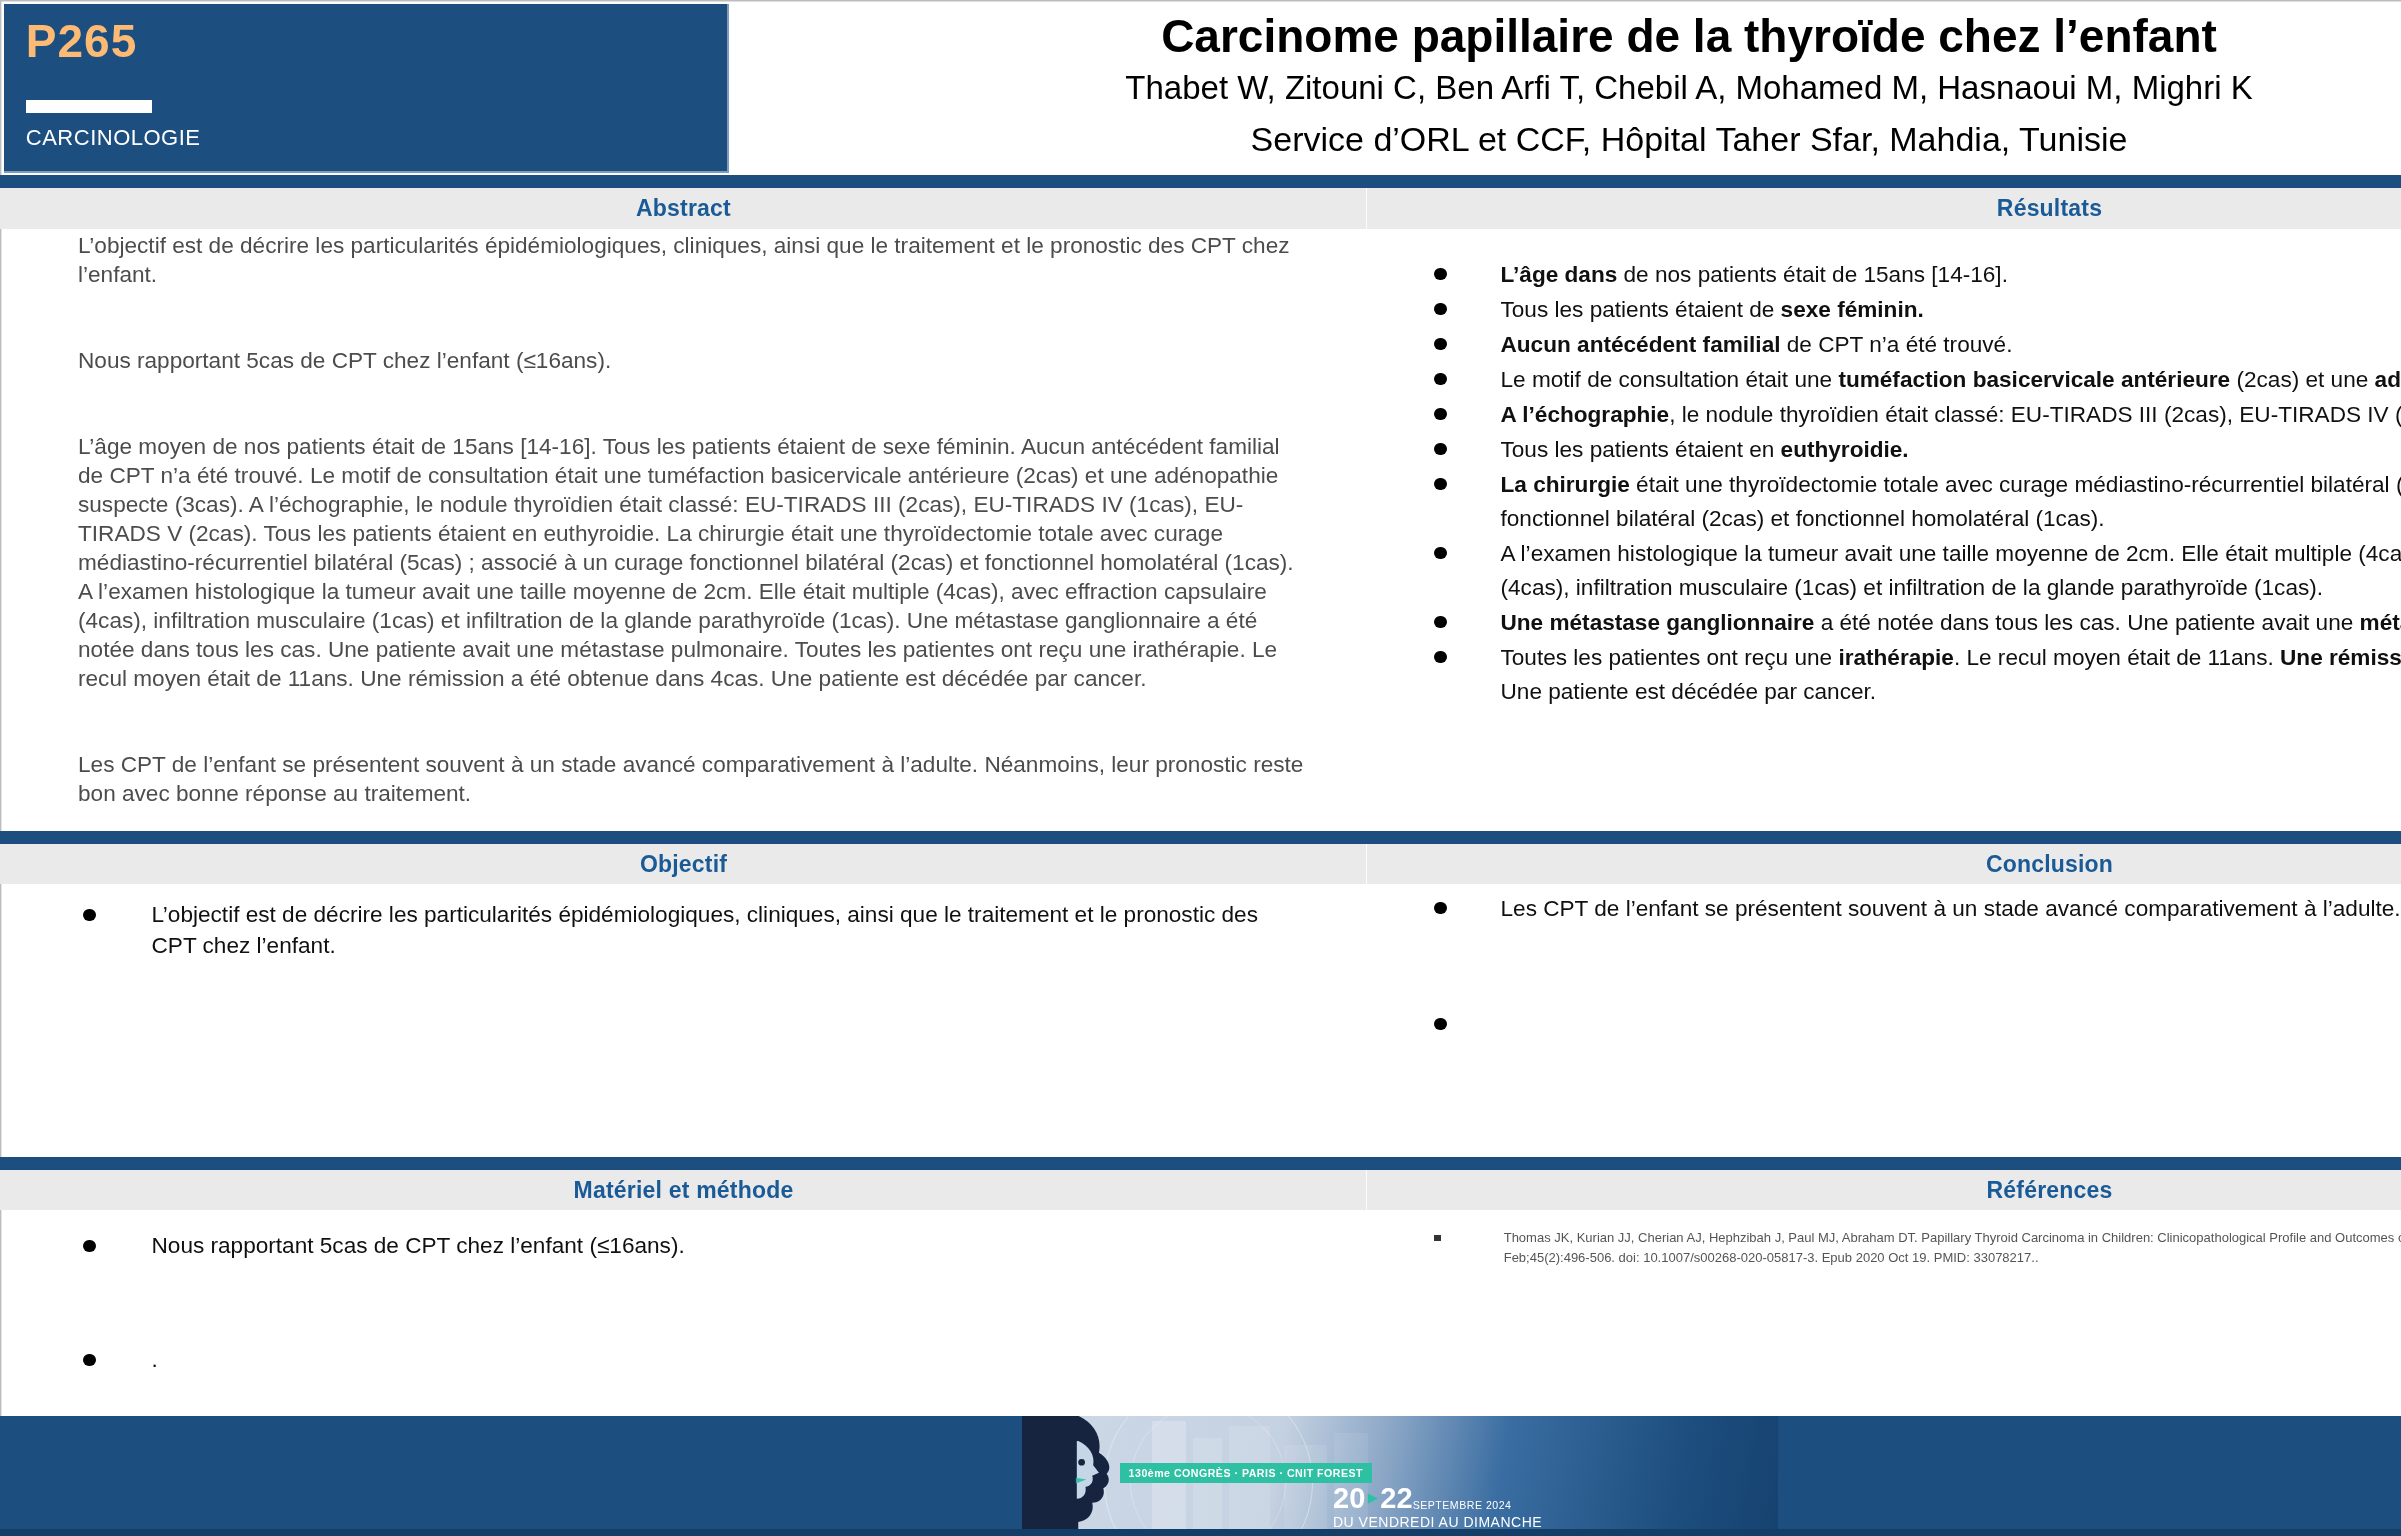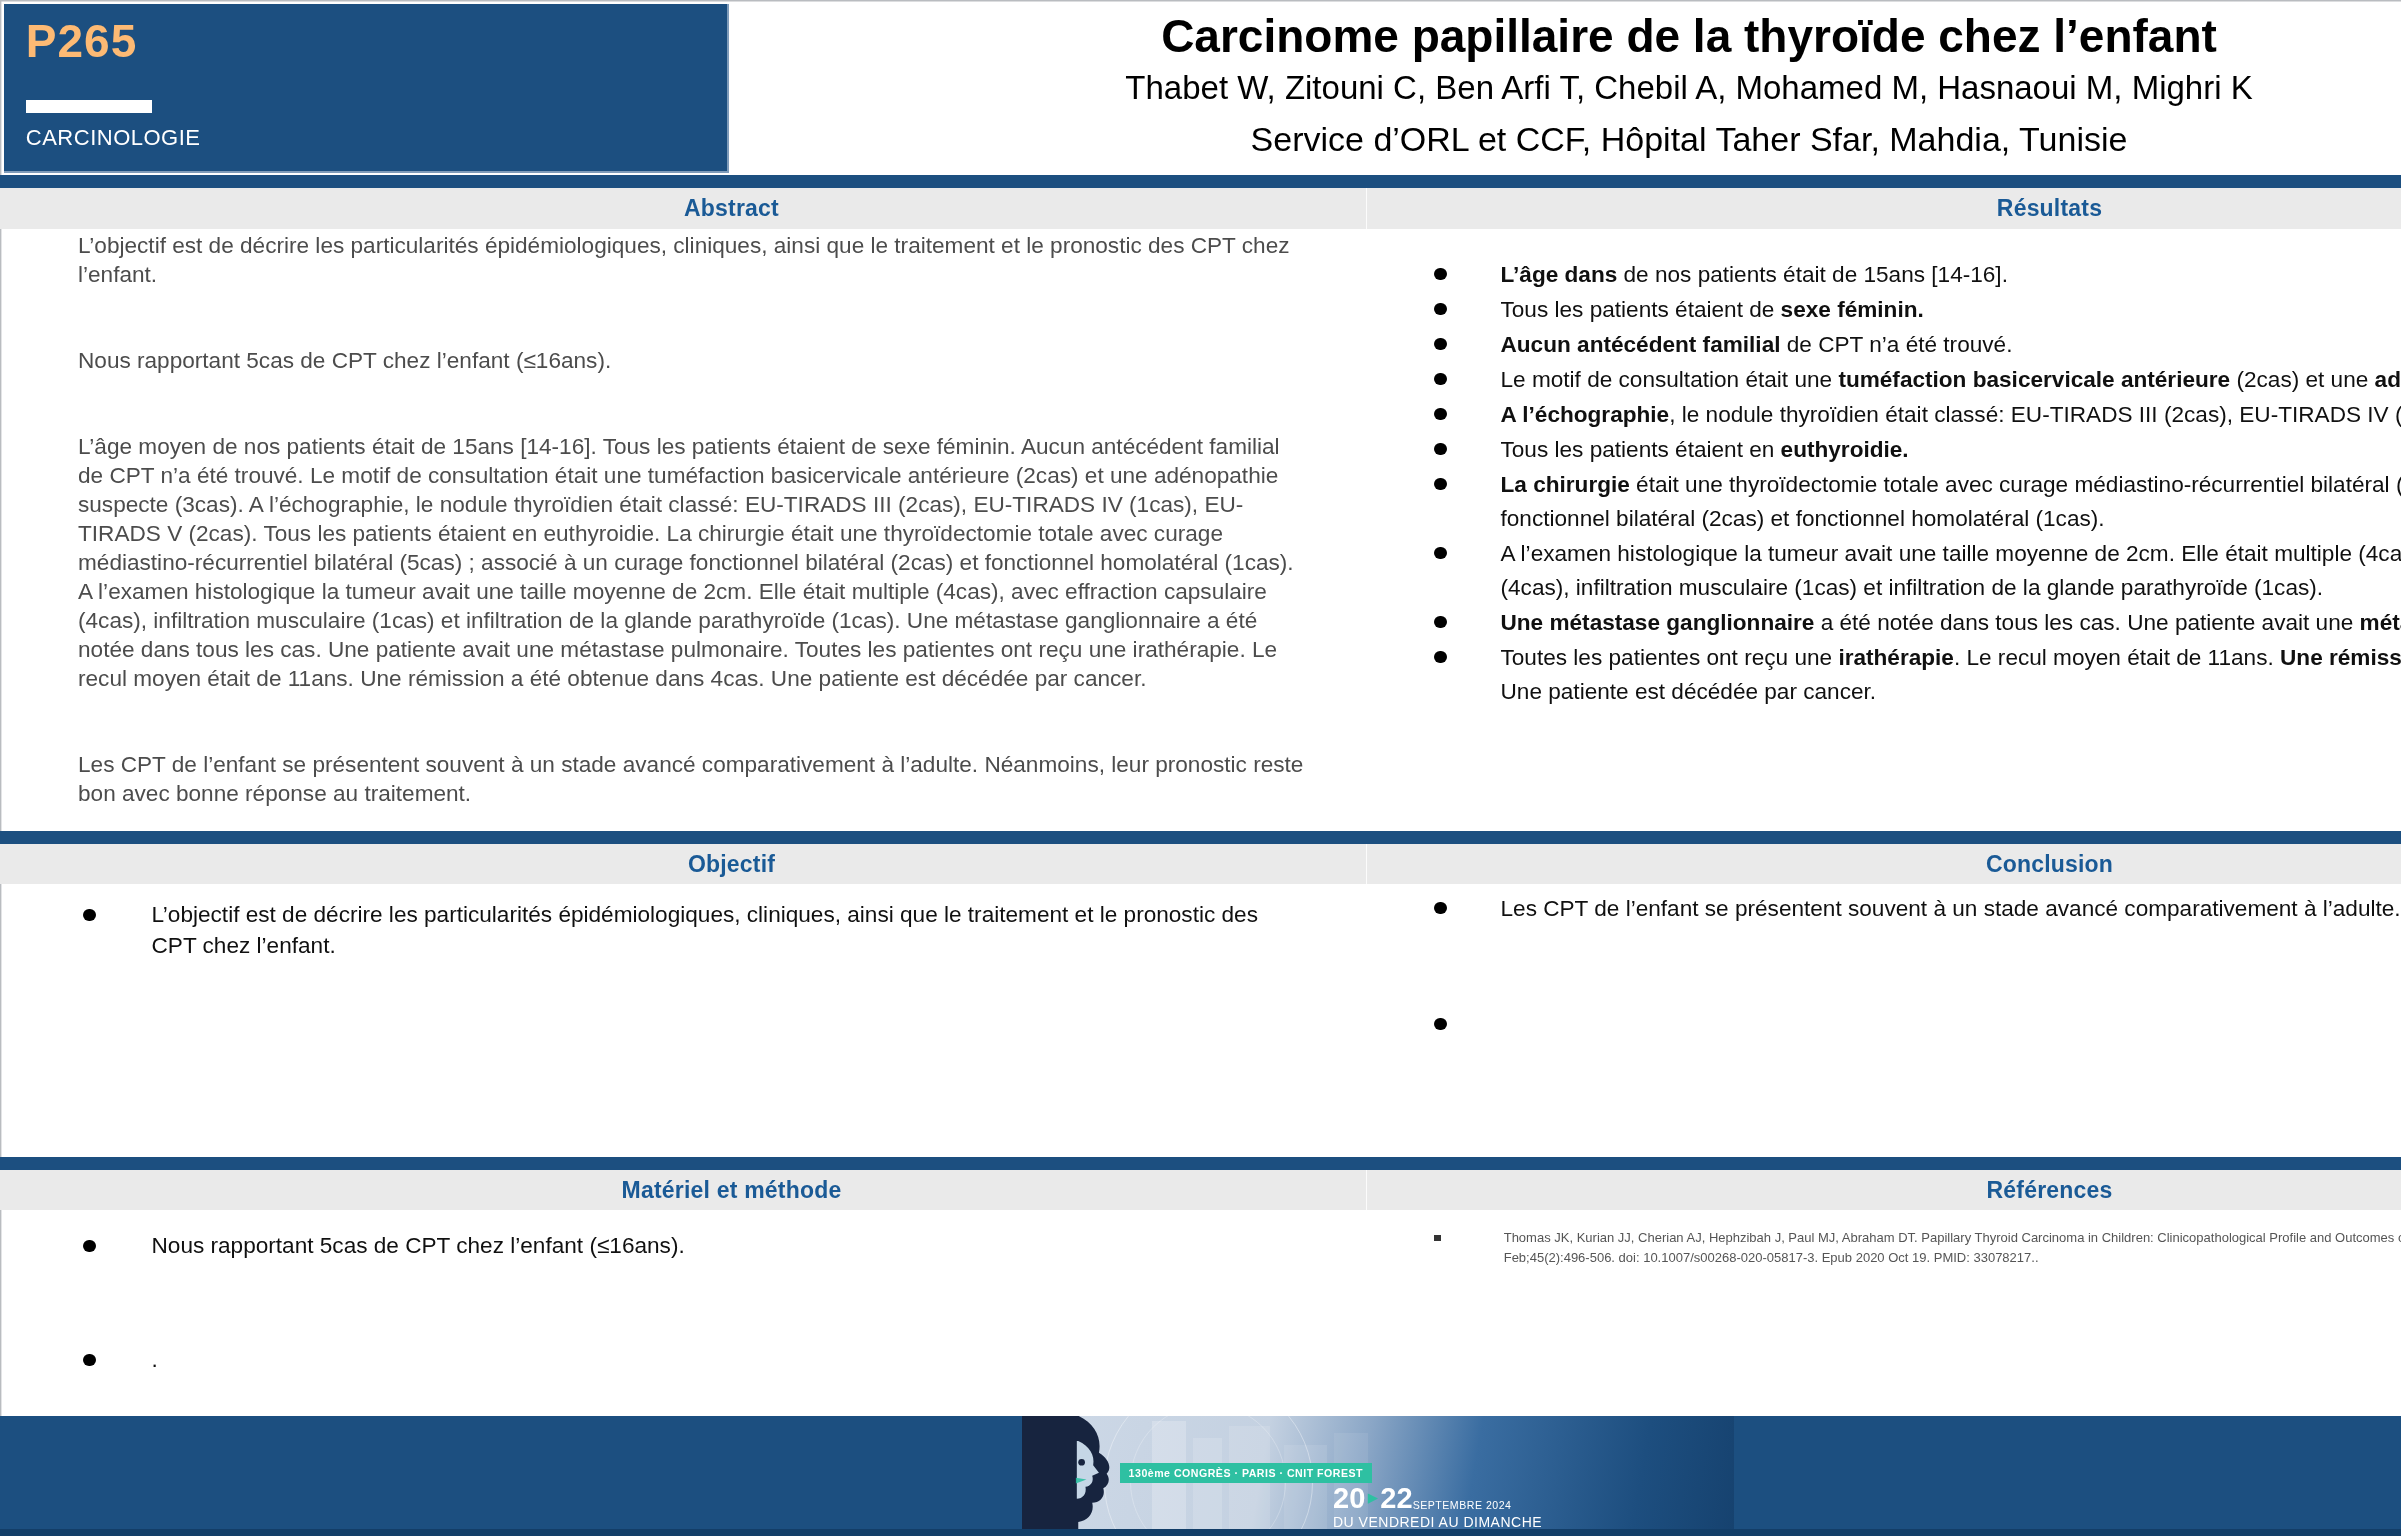--- a/index.html
+++ b/index.html
@@ -27,21 +27,21 @@
   .bar3{top:1157px;height:13.4px;}
   .band{position:absolute;left:0;right:0;background:#EAEAEA;}
   .band1{top:188px;height:41px;}
   .band2{top:844px;height:40px;}
   .band3{top:1170px;height:40px;}
   .seam{position:absolute;left:1366px;width:1.4px;top:0;bottom:0;background:rgba(255,255,255,.85);}
   .sec-title{
     position:absolute;top:0;bottom:0;display:flex;align-items:center;justify-content:center;
     font-weight:bold;font-size:23px;color:#1A5A96;letter-spacing:0.2px;
   }
-  .sec-title.left{left:0;width:1367px;margin-left:48px;}
+  .sec-title.left{left:0;width:1367px;}
   .sec-title.right{left:1367px;right:0;}
   
   .abstract-text{
     position:absolute;left:78px;top:231px;width:1230px;height:598px;overflow:hidden;
     font-size:22.6px;line-height:29px;color:#4c4c4c;
   }
   .abstract-text .para{margin:0 0 57px 0;}
   .bullet-item{display:flex;align-items:flex-start;}
   .marker{flex:none;}
   .marker.dot{width:12.5px;height:12.5px;border-radius:50%;background:#000;margin-top:9.6px;}
@@ -61,20 +61,21 @@
   .materiel-list{position:absolute;left:83px;top:1230px;width:1210px;font-size:22.6px;line-height:31px;color:#101010;}
   .materiel-list .bullet-item{margin-bottom:83px;}
   .materiel-list .btext{margin-left:56px;}
   .references-list{position:absolute;left:1434px;top:1228px;width:1254px;font-size:13px;line-height:19.7px;color:#555;}
   .references-list .btext{margin-left:63px;}
   
   .footer-band{position:absolute;left:0;top:1416px;width:100%;height:121px;background:#1C4F80;}
   .banner{
     position:absolute;left:1022px;top:1416px;width:712px;height:118px;overflow:hidden;
     background:linear-gradient(100deg,#ced9e7 0%,#c4d1e1 34%,#8aa6c6 48%,#3a6da1 63%,#1d4e7f 86%,#16426F 100%);
+    padding-left:44px;
   }
   .bld{position:absolute;background:rgba(255,255,255,.22);}
   .ring{position:absolute;border:1.4px solid rgba(255,255,255,.38);border-radius:50%;}
   .ring.r1{left:82px;top:-38px;width:207px;height:207px;}
   .ring.r2{left:108px;top:-12px;width:154px;height:154px;border-color:rgba(255,255,255,.25);}
   .silhouette{position:absolute;left:0;top:0;}
   .badge{
     position:absolute;left:98px;top:47px;height:20px;padding:0 8.6px;background:#2EC0A2;color:#fff;
     font-size:10.6px;font-weight:bold;display:flex;align-items:center;letter-spacing:0.5px;white-space:nowrap;
   }

